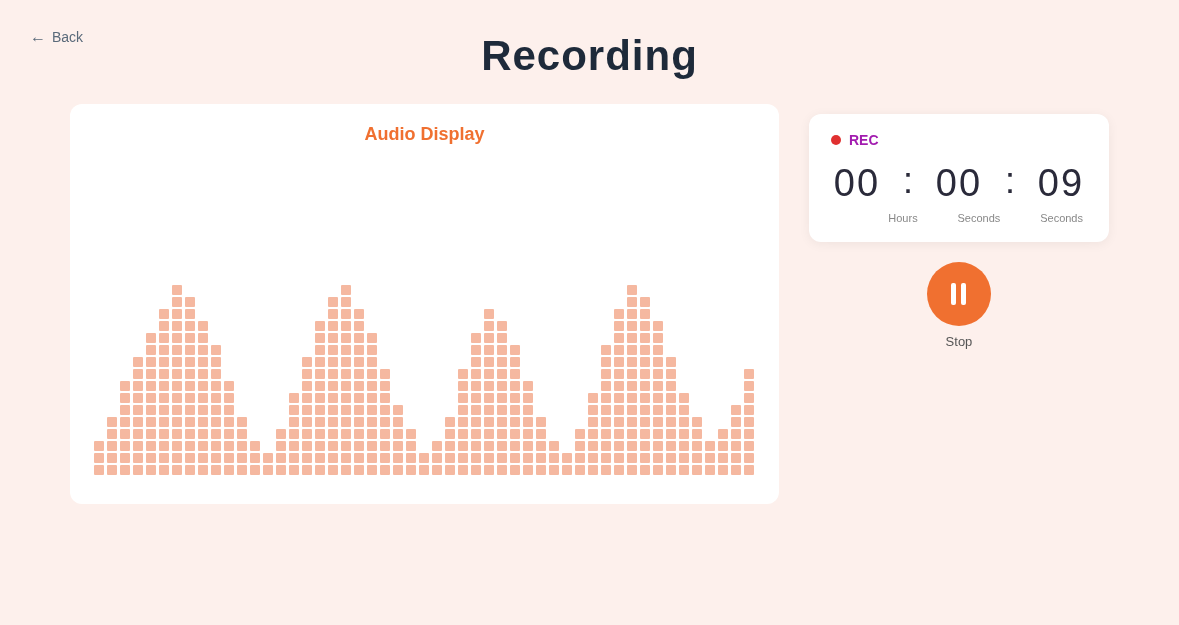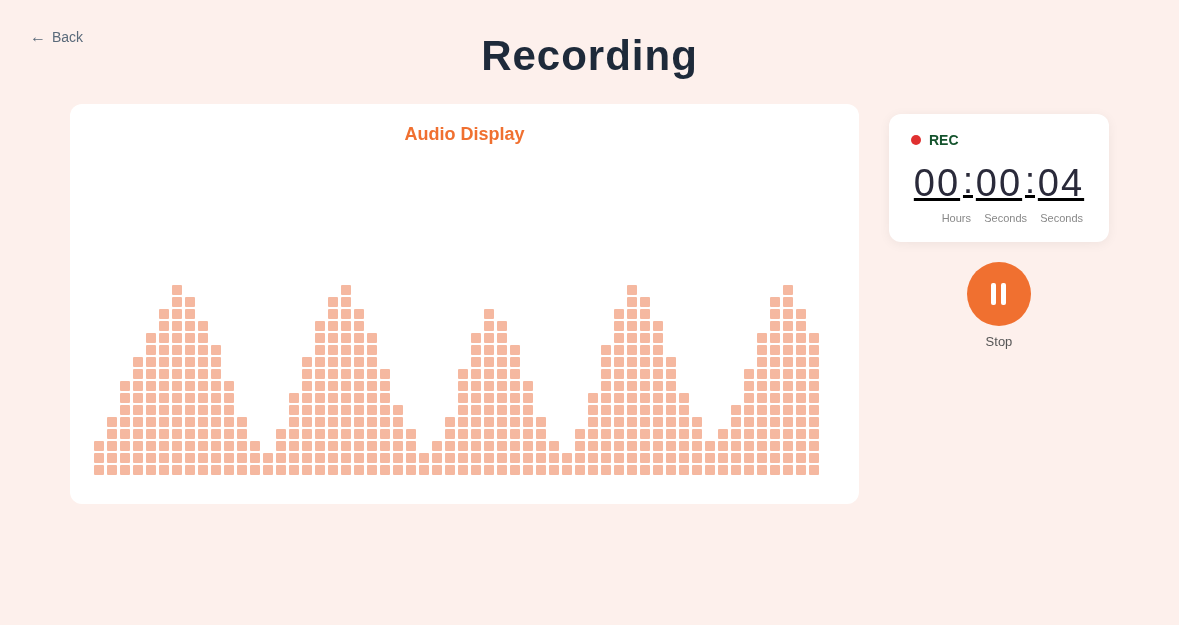--- a/index.html
+++ b/index.html
@@ -104,30 +104,29 @@
     .rec-dot {
       width: 10px;
       height: 10px;
       background: #e03030;
       border-radius: 50%;
     }
 
     .rec-text {
       font-size: 14px;
       font-weight: 600;
-      color: #14532d;
+      color: #a21caf;
     }
 
     .timer-display {
       display: flex;
       align-items: center;
       justify-content: center;
-      gap: 0;
+      gap: 20px;
       margin-bottom: 6px;
-      text-decoration: underline;
     }
 
     .timer-value {
       font-size: 38px;
       font-weight: 300;
       color: #2a2a3a;
       letter-spacing: 2px;
       min-width: 52px;
       text-align: center;
     }
@@ -874,21 +873,21 @@
       <div class="rec-indicator">
         <div class="rec-dot"></div>
         <span class="rec-text">REC</span>
       </div>
 
       <div class="timer-display">
         <span class="timer-value">00</span>
         <span class="timer-colon">:</span>
         <span class="timer-value">00</span>
         <span class="timer-colon">:</span>
-        <span class="timer-value">04</span>
+        <span class="timer-value">09</span>
       </div>
 
       <div class="timer-labels">
         <span class="timer-label">Hours</span>
         <span class="timer-label">Seconds</span>
         <span class="timer-label">Seconds</span>
       </div>
     </div>
 
     <div class="action-buttons">

